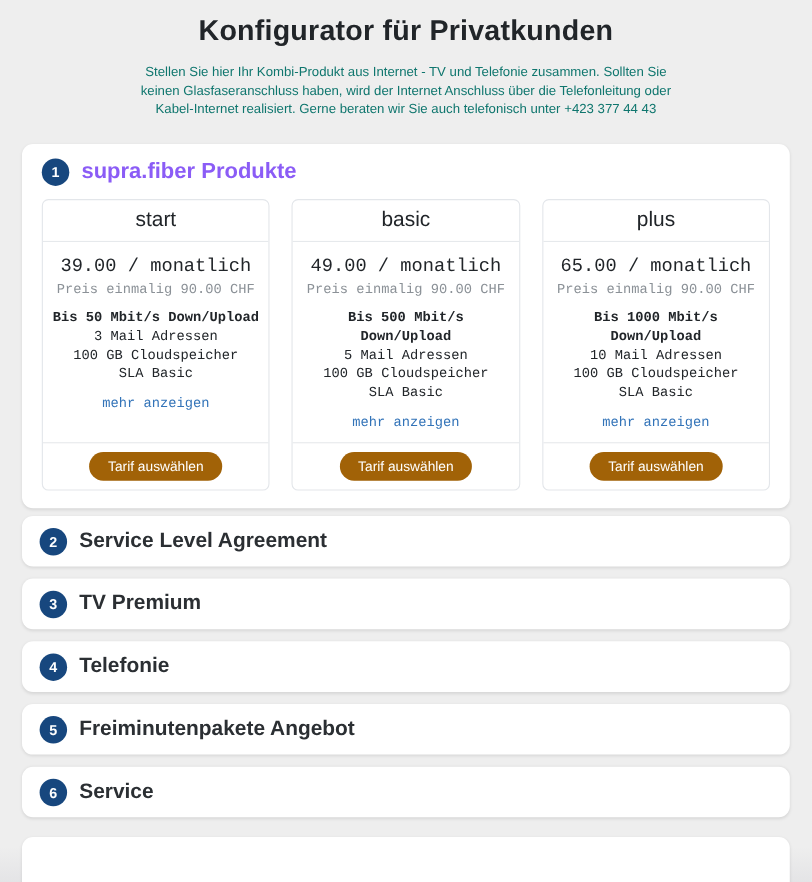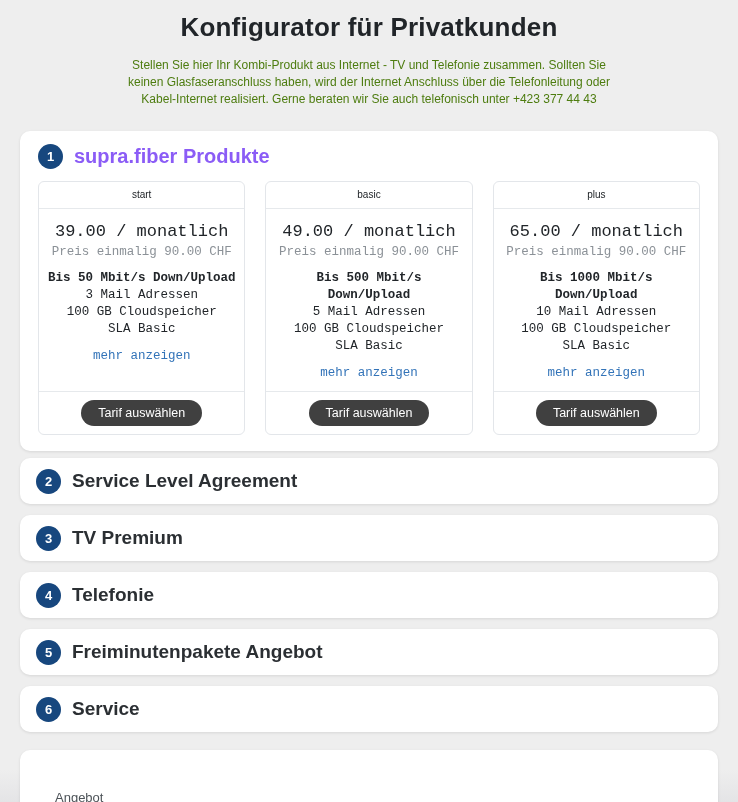--- a/index.html
+++ b/index.html
@@ -7,56 +7,56 @@
     width: 738px; height: 802px;
     font-family: "Liberation Sans", sans-serif;
     background: linear-gradient(#eeeeee 96%, #e4e4e6 100%);
     overflow: hidden;
   }
   .page-header { text-align: center; padding-top: 8px; }
   .page-title {
     font-size: 26px; font-weight: 600; color: #212529;
     letter-spacing: 0.2px; margin: 4px 0 14px;
   }
-  .page-subtitle { font-size: 12px; line-height: 17px; color: #4d7c0f; }
+  .page-subtitle { font-size: 12px; line-height: 17px; color: #0f766e; }
 
   .section-card {
     margin: 23px 20px 0; background: #fff; border-radius: 10px;
     box-shadow: 0 1px 3px rgba(0,0,0,0.10);
     padding: 13px 18px 16px;
   }
   .section-head { display: flex; align-items: center; gap: 11px; }
   .num-badge {
     width: 25px; height: 25px; min-width: 25px; border-radius: 50%;
     background: #17477e; color: #fff; font-size: 13px; font-weight: bold;
     display: flex; align-items: center; justify-content: center;
   }
   .section-title { font-size: 20px; font-weight: 600; color: #8b5cf6; }
 
   .plans-row { display: flex; gap: 20px; margin-top: 12px; }
   .plan-card {
     flex: 1; background: #fff; border: 1px solid #e3e6ea; border-radius: 6px;
     display: flex; flex-direction: column;
   }
   .plan-name {
-    text-align: center; padding: 7px 0 8px; font-size: 10px; color: #212529;
+    text-align: center; padding: 7px 0 8px; font-size: 19px; color: #212529;
     border-bottom: 1px solid #e6e9ec;
   }
   .plan-body { flex: 1; text-align: center; padding: 13px 8px 10px; font-family: Liberation Mono, monospace; }
   .plan-price { font-size: 17px; color: #212529; margin-bottom: 4px; }
   .plan-setup { font-size: 12.5px; color: #8b9197; margin-bottom: 11px; }
   .plan-feature { font-size: 12.5px; color: #212529; line-height: 17px; }
   .plan-feature.bold { font-weight: bold; }
   .more-link {
     display: inline-block; margin-top: 11px; font-size: 12.5px;
     color: #3273b8; cursor: pointer; text-decoration: none;
   }
   .plan-footer { border-top: 1px solid #e6e9ec; padding: 8px 0; text-align: center; }
   .select-btn {
-    background: #404040; color: #fff; border: none; border-radius: 15px;
+    background: #a16207; color: #fff; border: none; border-radius: 15px;
     padding: 6px 17px; font-size: 12.5px; cursor: pointer;
     font-family: "Liberation Sans", sans-serif;
   }
 
   .accordion {
     margin: 11px 20px 0; background: #fff; border-radius: 10px;
     box-shadow: 0 1px 3px rgba(0,0,0,0.10);
     height: 46px; display: flex; align-items: center; gap: 11px;
     padding: 0 16px; cursor: pointer;
   }

